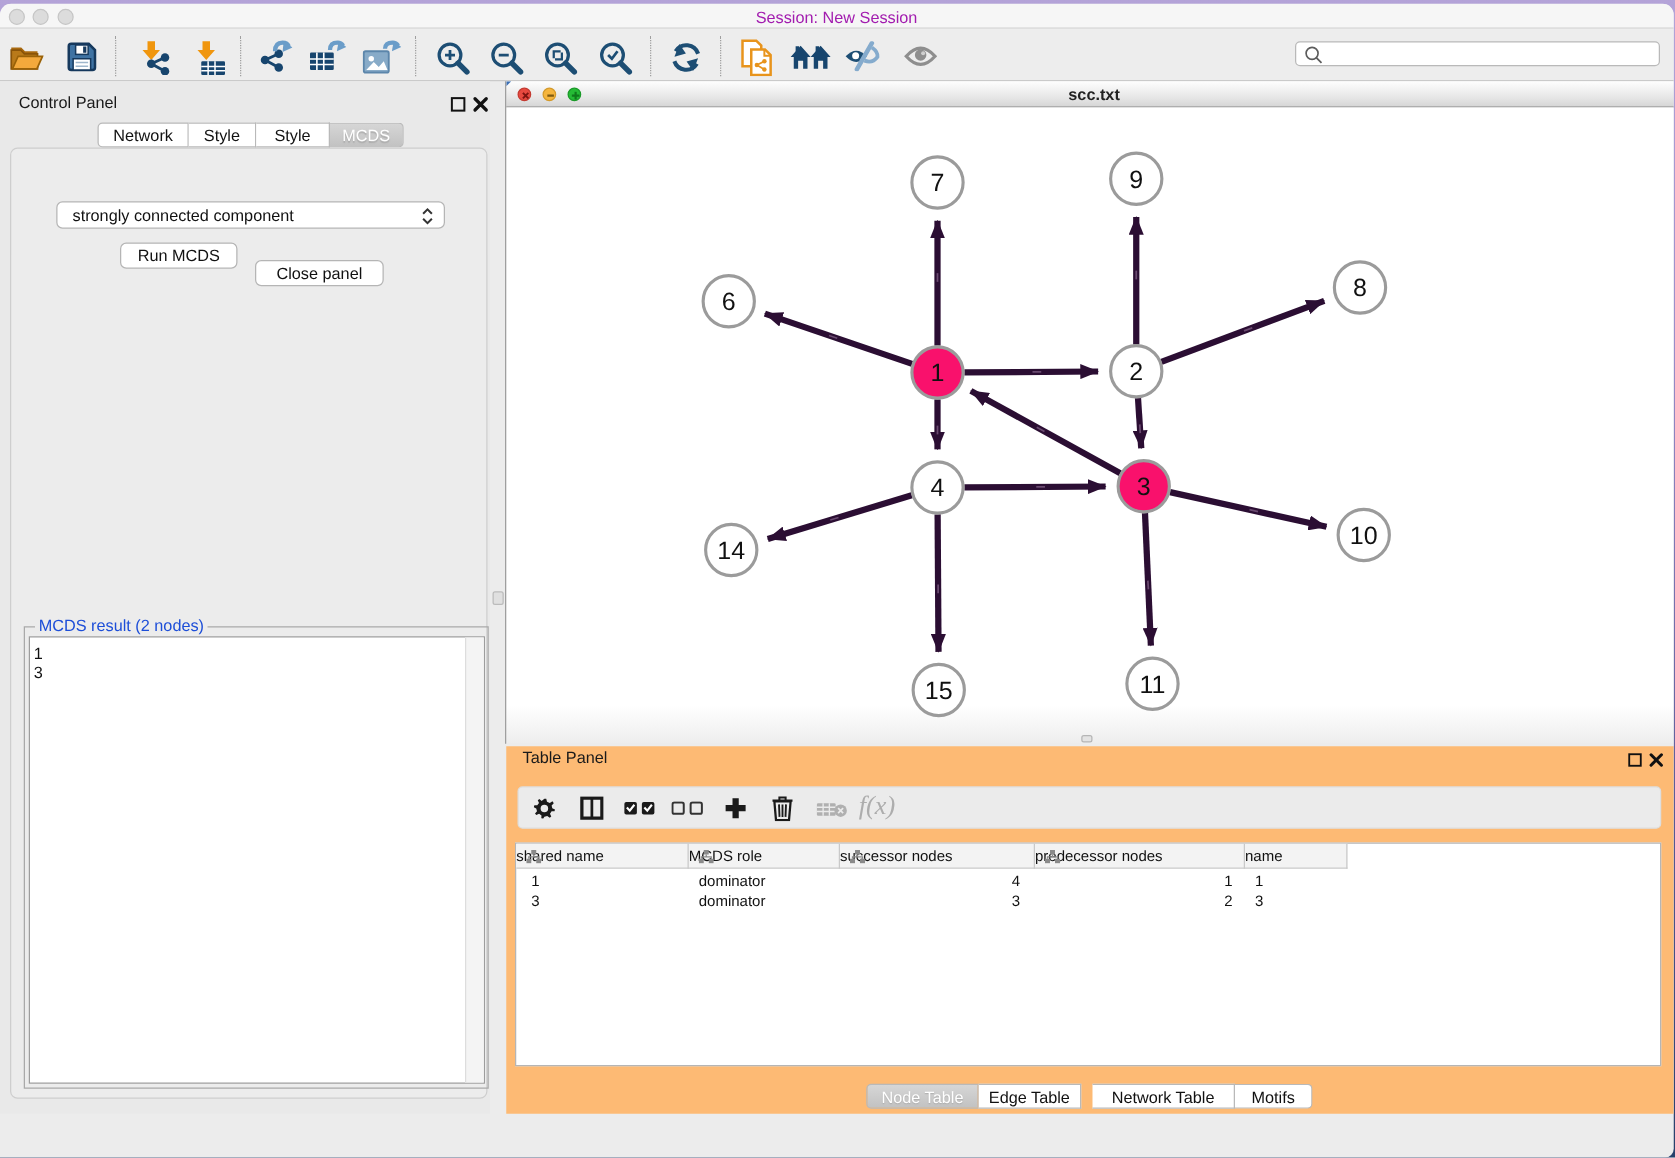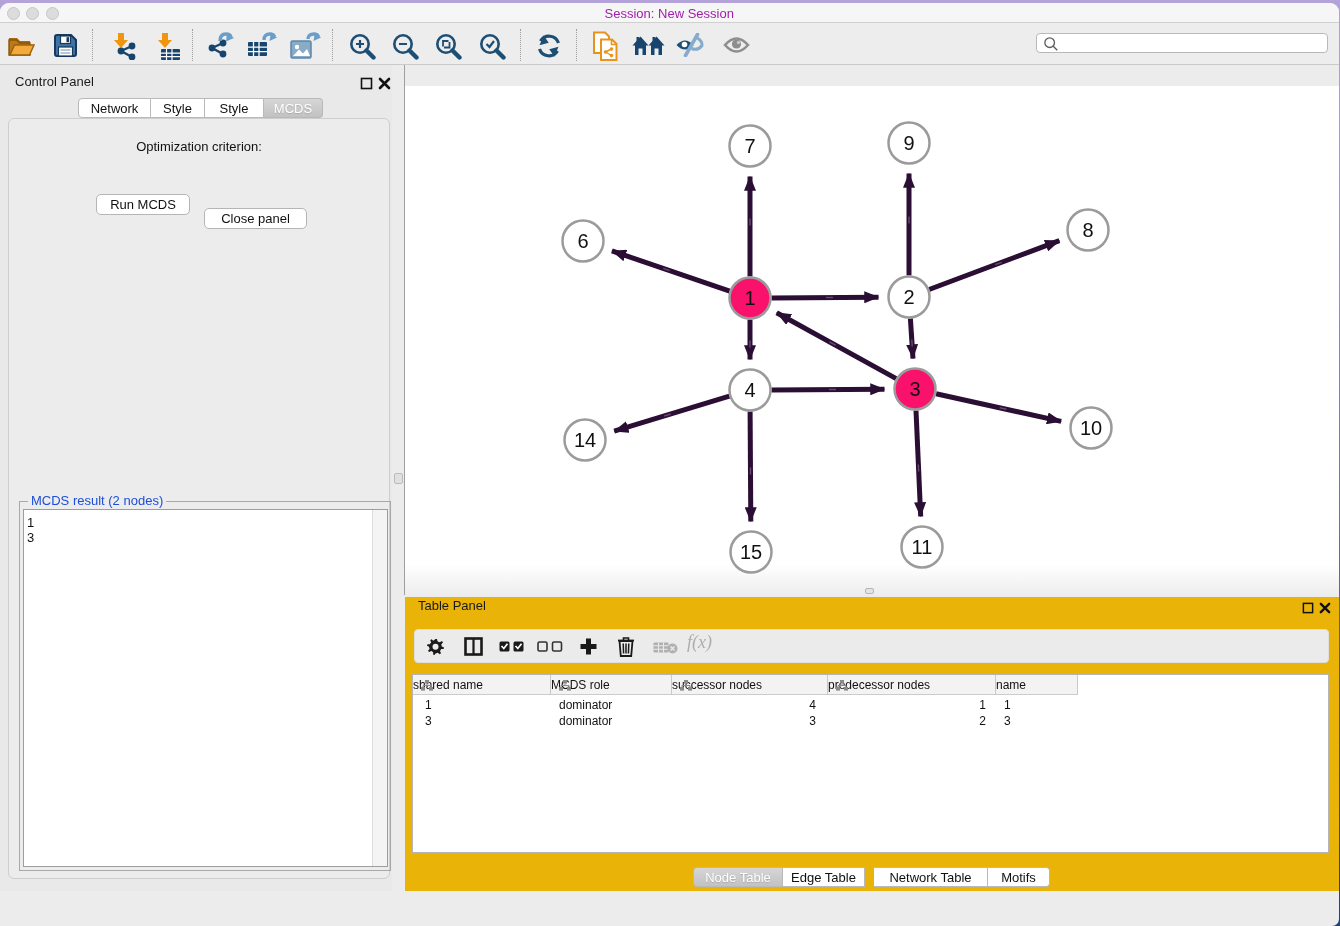--- a/index.html
+++ b/index.html
@@ -22,21 +22,21 @@
 .fieldset{position:absolute;left:10px;top:382px;width:372px;height:370px;border:1px solid #a9a9a9}
 .legend{position:absolute;left:8px;top:-9px;background:#ececec;padding:0 3px;font-size:13px;color:#1d4ed8}
 .resultbox{position:absolute;left:3px;top:7px;right:2px;bottom:3px;background:#fff;border:1px solid #9d9d9d;font-size:13px;color:#111;padding:5px 0 0 3px;line-height:15.8px}
 .sbtrack{position:absolute;right:0;top:0;bottom:0;width:15px;background:#f4f4f4;border-left:1px solid #ddd}
 
 .iframe-tb{position:absolute;left:405px;top:61.5px;width:933.5px;height:21.5px;background:linear-gradient(180deg,#fefefe,#e4e4e4 70%,#d6d6d6);border-bottom:1px solid #9c9c9c}
 .itl{position:absolute;top:5.5px;width:11px;height:11px;border-radius:50%}
 .canvas{position:absolute;left:405px;top:83px;width:933.5px;height:509px;background:linear-gradient(180deg,#fff 0%,#fff 94%,#ededed 100%)}
 .gap-h{position:absolute;left:405px;top:592px;width:933.5px;height:2px;background:#ececec}
 
-.tp{position:absolute;left:405px;top:594px;width:933.5px;height:294px;background:#eab308}
+.tp{position:absolute;left:405px;top:594px;width:933.5px;height:294px;background:#fdba74}
 .tp-toolbar{position:absolute;left:9px;top:32px;width:915px;height:34px;background:#ebebeb;border:1px solid #dedede;border-radius:4px}
 .tbl{position:absolute;left:7px;top:77px;width:917px;height:179px;background:#fff;border:1px solid #b5b5b5}
 .thead{position:absolute;left:0;top:0;height:20px;background:#f3f3f3;border-bottom:1px solid #ccc;font-size:12px;color:#111}
 .th{position:absolute;top:0;height:20px;border-right:1px solid #c9c9c9;line-height:20px}
 .trow{position:absolute;font-size:12px;color:#111;height:16px;line-height:16px}
 .bt-tabs{position:absolute;top:270px;height:20px}
 
 .status{position:absolute;left:0;top:888px;width:100%;height:35px;background:#efefef;border-top:1px solid #c2c2c2}
 .membtn{position:absolute;right:11px;top:6px;width:74px;height:23px;background:#fafafa;border:1px solid #ababab;font-size:12px;color:#111}
 .listbtn{position:absolute;left:11px;top:9px;width:27px;height:19px;background:#fafafa;border:1px solid #b0b0b0;border-radius:3px}
@@ -174,31 +174,53 @@
     <svg style="position:absolute;left:378px;top:12px" width="13" height="13" viewBox="0 0 13 13">
         <path d="M2 2 L11 11 M11 2 L2 11" stroke="#111" stroke-width="2.6" stroke-linecap="round"></path>
       </svg>
     <div class="cp-tabs">
       <div class="tab" style="left:0;width:73px;border-radius:4px 0 0 4px">Network</div>
       <div class="tab" style="left:73px;width:54px;border-left:none">Style</div>
       <div class="tab" style="left:127px;width:59px;border-left:none">Style</div>
       <div class="tab sel" style="left:186px;width:59px;border-left:none;border-radius:0 4px 4px 0">MCDS</div>
     </div>
     <div class="cp-box">
-      <div style="position:absolute;top:20px;width:100%;text-align:center;font-size:13px;color:#111">Optimization criterion:</div>
+      <div class="btn" style="left:36px;top:42px;width:311px;height:22px;text-align:left;line-height:21px;padding-left:12px">strongly connected component
+        <svg style="position:absolute;right:8px;top:4px" width="10" height="14" viewBox="0 0 10 14">
+            <path d="M1.5 5 L5 1.5 L8.5 5 M1.5 9 L5 12.5 L8.5 9" fill="none" stroke="#333" stroke-width="1.6"></path>
+          </svg>
+      </div>
       <div class="btn" style="left:87px;top:75px;width:94px;height:21px;line-height:20px">Run MCDS</div>
       <div class="btn" style="left:195px;top:89px;width:103px;height:21px;line-height:20px">Close panel</div>
       <div class="fieldset">
         <div class="legend">MCDS result (2 nodes)</div>
         <div class="resultbox">1<br>3<div class="sbtrack"></div></div>
       </div>
     </div>
   </div>
 
   <div style="position:absolute;left:394px;top:470px;width:9px;height:11px;background:#e0e0e0;border:1px solid #bbb;border-radius:2px"></div>
+  <div class="iframe-tb">
+    <svg style="position:absolute;left:0;top:0" width="4" height="4" viewBox="0 0 4 4">
+        <path d="M0 0 L4 0 L0 4 Z" fill="#3b6fb5"></path>
+      </svg>
+    <div class="itl" style="left:9px;background:#e8493f;border:1px solid #c43a31"></div>
+    <div class="itl" style="left:29px;background:#f5b53d;border:1px solid #d49a2a"></div>
+    <div class="itl" style="left:49px;background:#25bb35;border:1px solid #1a9a28"></div>
+    <svg style="position:absolute;left:11.5px;top:8px" width="7" height="7" viewBox="0 0 8 8">
+        <path d="M1.5 1.5 L6.5 6.5 M6.5 1.5 L1.5 6.5" stroke="#7e1410" stroke-width="1.8"></path>
+      </svg>
+    <svg style="position:absolute;left:31.5px;top:8px" width="7" height="7" viewBox="0 0 8 8">
+        <path d="M1 4 L7 4" stroke="#7e5a10" stroke-width="2"></path>
+      </svg>
+    <svg style="position:absolute;left:51.5px;top:8px" width="7" height="7" viewBox="0 0 8 8">
+        <path d="M4 0.5 L4 7.5 M0.5 4 L7.5 4" stroke="#0f7a1c" stroke-width="2"></path>
+      </svg>
+    <div style="position:absolute;width:100%;text-align:center;top:3.5px;padding-left:7px;font-size:13px;font-weight:bold;color:#222">scc.txt</div>
+  </div>
   <div class="canvas">
     <svg width="933" height="503" viewBox="0 0 933 503" id="graph" style="display:block">
       <defs>
         <marker id="arr" viewBox="0 0 10 8" refX="9.5" refY="4" markerWidth="3" markerHeight="2.4" orient="auto-start-reverse">
           <path d="M0 0 L10 4 L0 8 Z" fill="#2b0e33"></path>
         </marker>
       </defs>
       <g stroke="#2b0e33" stroke-width="5" marker-end="url(#arr)">
         <line x1="345.0" y1="190.5" x2="345.0" y2="90.5"></line>
         <line x1="324.7" y1="205.1" x2="206.9" y2="164.9"></line>
@@ -299,21 +321,21 @@
         <path d="M1 4.5 L17 4.5" stroke="#1a1a1a" stroke-width="1.8"></path>
         <path d="M6.5 4 L6.5 2 L11.5 2 L11.5 4" fill="none" stroke="#1a1a1a" stroke-width="1.6"></path>
         <path d="M6.2 7.5 L6.6 17.5 M9 7.5 L9 17.5 M11.8 7.5 L11.4 17.5" stroke="#1a1a1a" stroke-width="1.5"></path>
       </svg>
       <svg style="position:absolute;left:238px;top:11px" width="25" height="13" viewBox="0 0 25 13">
         <rect x="0.5" y="1.5" width="15" height="10" rx="1" fill="#b0b0b0"></rect>
         <path d="M0.5 4.8 L15.5 4.8 M0.5 8.2 L15.5 8.2 M5.5 1.5 L5.5 11.5 M10.5 1.5 L10.5 11.5" stroke="#ebebeb" stroke-width="1.1"></path>
         <circle cx="19.5" cy="7.5" r="5" fill="#b0b0b0"></circle>
         <path d="M17.5 5.5 L21.5 9.5 M21.5 5.5 L17.5 9.5" stroke="#ebebeb" stroke-width="1.4"></path>
       </svg>
-      <div style="position:absolute;left:272px;top:2px;font-family:'Liberation Serif',serif;font-style:italic;font-size:18px;color:#adadad">f(x)</div>
+      <div style="position:absolute;left:272px;top:2px;font-family:'Liberation Serif',serif;font-style:italic;font-size:21px;color:#adadad">f(x)</div>
     </div>
     <div class="tbl">
       <div class="thead" style="width:665px">
         <div class="th" style="left:0;width:138px"><svg style="position:absolute;left:8px;top:5px" width="12" height="11" viewBox="0 0 12 11">
               <rect x="4" y="0" width="4" height="3.6" fill="#8a8a8a"></rect>
               <rect x="0" y="7" width="4" height="3.6" fill="#8a8a8a"></rect>
               <rect x="8" y="7" width="4" height="3.6" fill="#8a8a8a"></rect>
               <path d="M6 3.6 L6 5.5 M2 7 L2 5.5 L10 5.5 L10 7" stroke="#8a8a8a" stroke-width="1" fill="none"></path>
             </svg>shared name</div>
         <div class="th" style="left:138px;width:121px"><svg style="position:absolute;left:8px;top:5px" width="12" height="11" viewBox="0 0 12 11">

